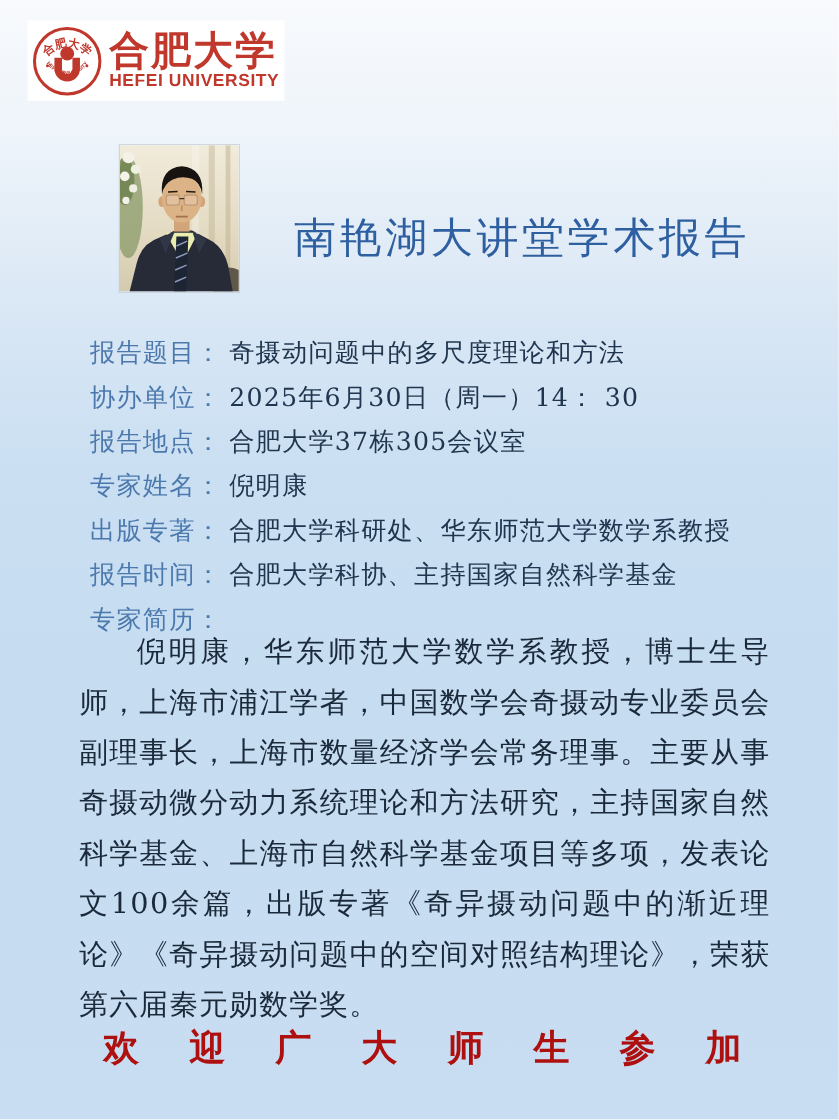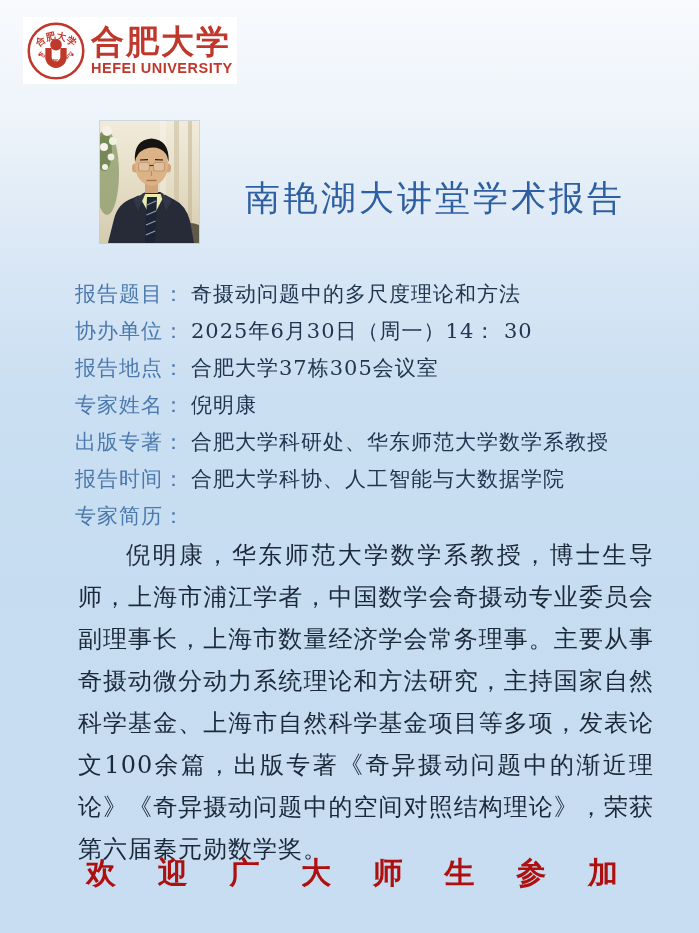--- a/index.html
+++ b/index.html
@@ -38,21 +38,21 @@
   }
   
   .details{position:absolute;left:75px;top:276px;width:580px;}
   .detail-row{height:37px;line-height:37px;font-size:21px;white-space:nowrap;}
   .detail-label{color:#4c79ad;letter-spacing:1px;text-align:center;}
   .detail-value{color:#20364f;letter-spacing:1px;margin-left:6px;}
   
   .bio{
     position:absolute;left:62px;top:518px;width:576px;
     font-size:24px;line-height:42px;color:#1b2a3b;
-    text-align:justify;text-indent:2em;letter-spacing:1px;margin:16px;
+    text-align:justify;text-indent:2em;letter-spacing:1px;margin:4px;
   }
   
   .welcome{
     position:absolute;left:86px;top:853px;width:532px;
     display:flex;justify-content:space-between;
     font-size:30px;font-weight:bold;color:#ae1010;
   }
   .welcome span{display:inline-block;}
 </style>
 </head>
@@ -153,21 +153,21 @@
     <div class="detail-row">
       <span class="detail-label">报告地点：</span><span class="detail-value">合肥大学37栋305会议室</span>
     </div>
     <div class="detail-row">
       <span class="detail-label">专家姓名：</span><span class="detail-value">倪明康</span>
     </div>
     <div class="detail-row">
       <span class="detail-label">出版专著：</span><span class="detail-value">合肥大学科研处、华东师范大学数学系教授</span>
     </div>
     <div class="detail-row">
-      <span class="detail-label">报告时间：</span><span class="detail-value">合肥大学科协、人工智能与大数据学院</span>
+      <span class="detail-label">报告时间：</span><span class="detail-value">合肥大学科协、主持国家自然科学基金</span>
     </div>
     <div class="detail-row">
       <span class="detail-label">专家简历：</span><span class="detail-value"></span>
     </div>
   </div>
 
   <p class="bio">倪明康，华东师范大学数学系教授，博士生导师，上海市浦江学者，中国数学会奇摄动专业委员会副理事长，上海市数量经济学会常务理事。主要从事奇摄动微分动力系统理论和方法研究，主持国家自然科学基金、上海市自然科学基金项目等多项，发表论文100余篇，出版专著《奇异摄动问题中的渐近理论》《奇异摄动问题中的空间对照结构理论》，荣获第六届秦元勋数学奖。</p>
 
   <div class="welcome">
     <span>欢</span>

